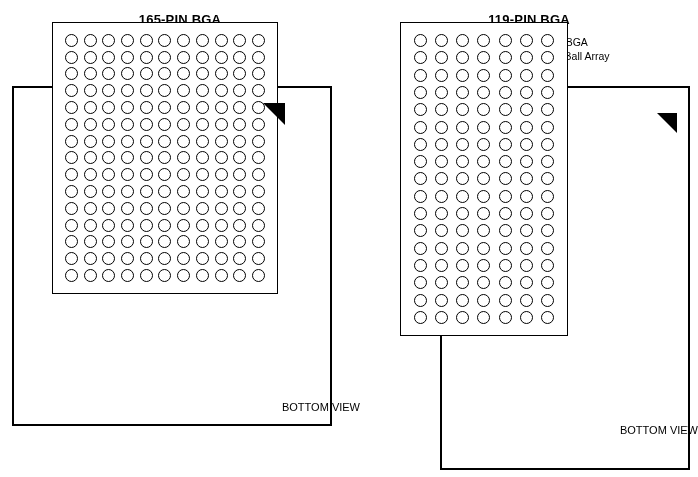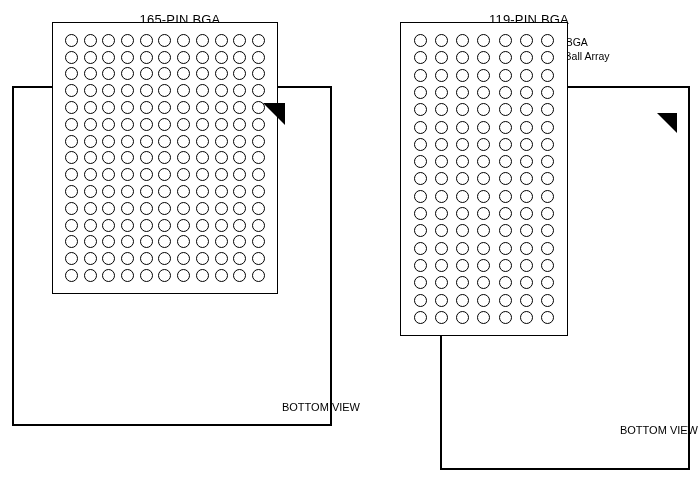--- a/index.html
+++ b/index.html
@@ -24,21 +24,21 @@
   }
   .package {
     position: relative;
     box-sizing: border-box;
   }
   .pkg-165 { width: 360px; }
   .pkg-119 { width: 338px; }
 
   .pkg-title {
     text-align: center;
-    font-weight: normal;
+    font-weight: bold;
     font-size: 13px;
     letter-spacing: 0.2px;
   }
   .pkg-165 .pkg-title { margin-top: 12px; }
   .pkg-119 .pkg-title { margin-top: 12px; }
 
   .pkg-subtitle {
     text-align: center;
     font-size: 10.5px;
     line-height: 14px;

